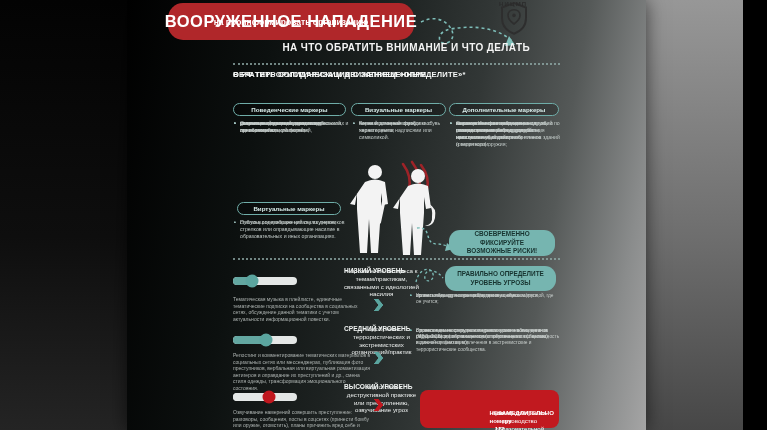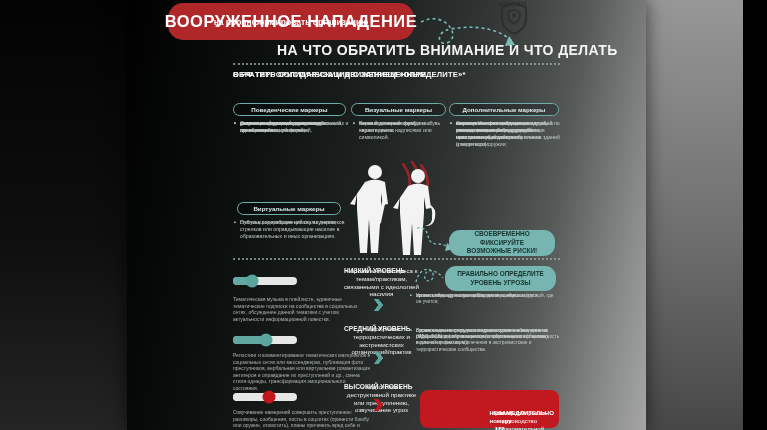--- a/index.html
+++ b/index.html
@@ -13,21 +13,21 @@
           box-shadow:0 0 18px rgba(0,0,0,.6);}
   #poster *{position:absolute;box-sizing:border-box;}
 
   
   .title-box{left:41px;top:3px;width:246px;height:37px;background:#b0272a;border-radius:15px;
              display:flex;flex-direction:column;align-items:center;justify-content:center;gap:1px;}
   .title-box *{position:static;}
   .title{color:#fff;font-weight:bold;font-size:16.5px;letter-spacing:.5px;white-space:nowrap;}
   .subtitle{color:#fff;font-weight:bold;font-size:8.5px;}
   .tagline{left:150px;top:42px;width:253px;text-align:right;color:#f4f4f4;font-weight:bold;
-           font-size:14px;letter-spacing:.4px;white-space:nowrap;}
+           font-size:10px;letter-spacing:.4px;white-space:nowrap;}
   .logo{left:372px;top:1px;width:62px;height:44px;text-align:center;}
   .logo svg{position:static;display:block;margin:0 auto;}
   .logo-text{position:static;color:#2b2b2b;font-weight:bold;font-size:6px;letter-spacing:1.2px;}
 
   
   .dotsep{left:106px;width:327px;border-top:2px dotted #93aeab;opacity:.75;}
   .sep1{top:63px;}
   .sep2{top:258px;}
 
   .sec-title{left:106px;top:69px;width:327px;text-align:center;color:#f5f7f6;

